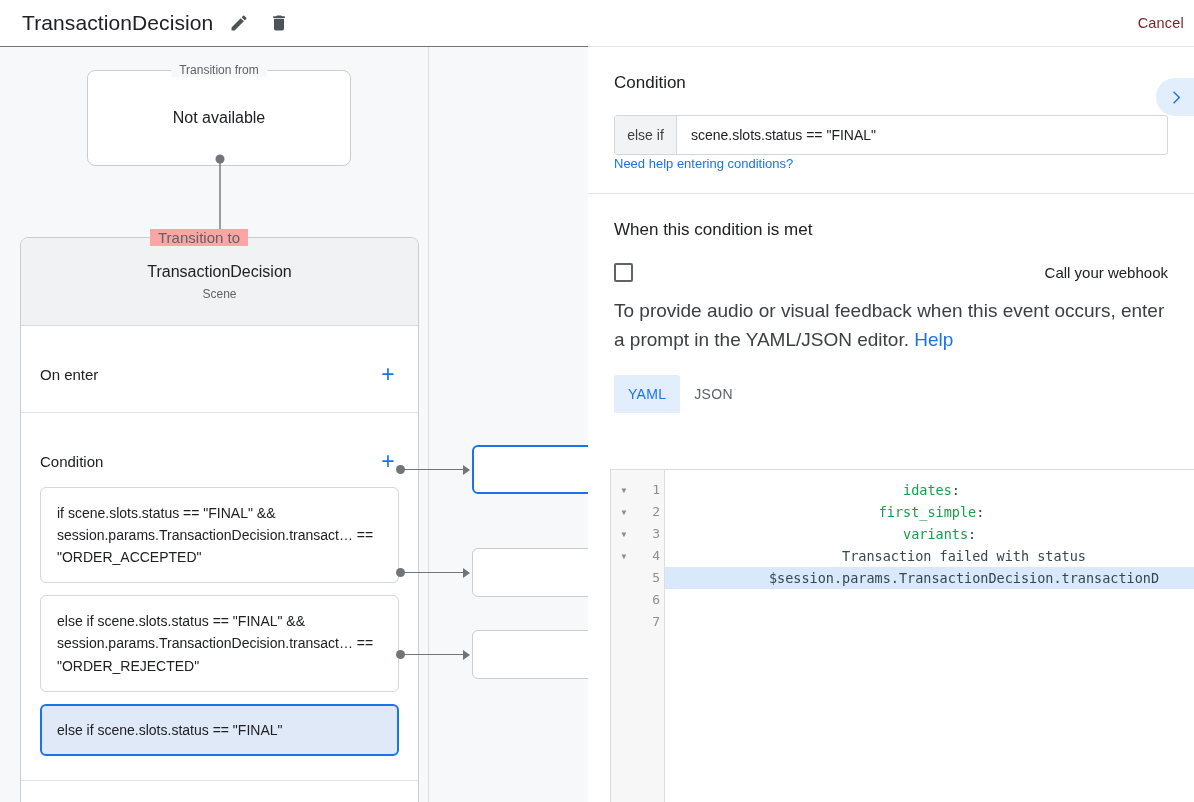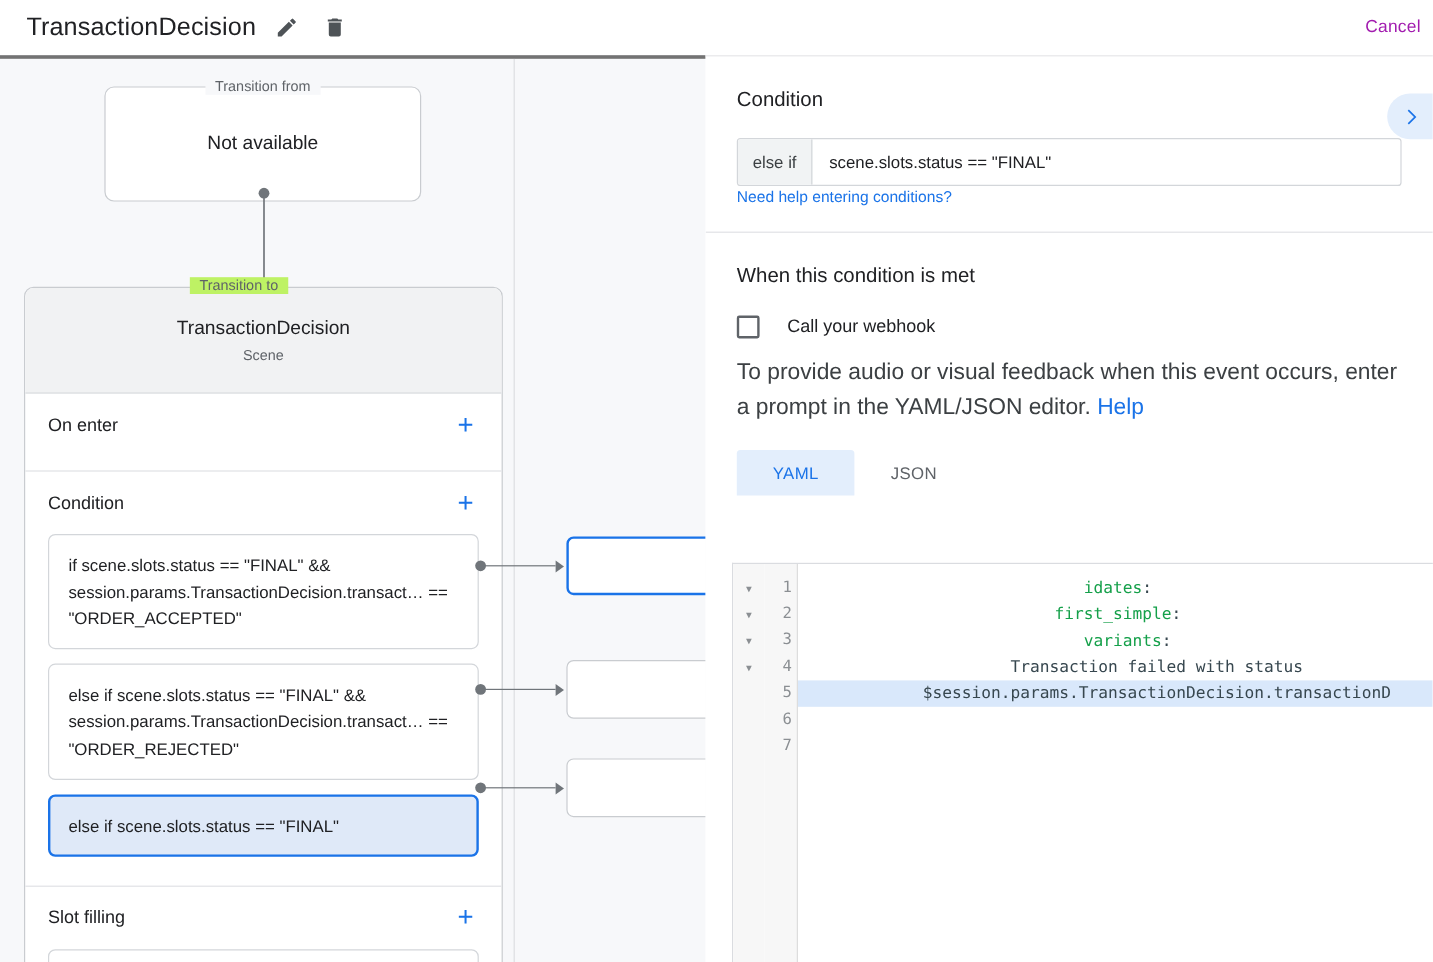--- a/index.html
+++ b/index.html
@@ -23,35 +23,35 @@
     letter-spacing:0.1px; line-height:1;
   }
   .icon-btn {
     width:28px; height:28px; margin-left:12px;
     display:flex; align-items:center; justify-content:center;
     cursor:pointer; border-radius:50%;
   }
   .icon-btn svg { fill:#4e5357; }
   .topbar-spacer { flex:1; }
   .cancel-btn {
-    color:#a21caf; font-size:14.5px; font-weight:500; letter-spacing:.2px;
+    color:#7f1d1d; font-size:14.5px; font-weight:500; letter-spacing:.2px;
     background:none; border:none; cursor:pointer; padding:8px 10px;
     font-family:inherit;
   }
   .save-btn {
     margin-left:16px; margin-right:22px;
     background:#1a73e8; color:#fff; border:none; cursor:pointer;
     font-size:14.5px; font-weight:500; letter-spacing:.2px;
     height:44px; min-width:97px; border-radius:6px; font-family:inherit;
   }
 
   
   .canvas {
     position:absolute; left:0; top:46px; width:588px; height:756px;
-    background:#f7f8fa; border-top:3px solid #737373; overflow:hidden;
+    background:#f7f8fa; border-top:1px solid #737373; overflow:hidden;
   }
 
   .fieldset {
     position:absolute; border:1px solid #c9ccd0; border-radius:8px;
     background:#fff;
   }
   .fieldset-legend {
     position:absolute; top:-8px; left:50%; transform:translateX(-50%);
     background:#f7f8fa; padding:0 8px; font-size:12px; color:#5f6368;
     white-space:nowrap;
@@ -67,31 +67,31 @@
   
   .arrow-wrap { position:absolute; left:212px; top:107px; width:16px; height:120px; }
 
   
   .tto {
     position:absolute; left:20px; top:190px; width:399px; height:600px;
     border:1px solid #c9ccd0; border-radius:8px; background:#fff; overflow:hidden;
   }
   .tto-legend {
     position:absolute; left:199px; top:182px; transform:translateX(-50%);
-    background:#bef264; padding:0 8px; font-size:12px; color:#5f6368; z-index:3;
+    background:#fca5a5; padding:0 8px; font-size:15px; color:#5f6368; z-index:3;
     white-space:nowrap;
   }
   .tto-head {
     background:#f1f2f3; height:88px; border-bottom:1px solid #dadce0;
     display:flex; flex-direction:column; align-items:center; justify-content:center;
   }
   .tto-head .name { font-size:16px; color:#202124; }
   .tto-head .sub { font-size:12px; color:#5f6368; margin-top:6px; }
 
-  .section { border-bottom:1px solid #e0e2e5; padding:0 0 12px 0; }
+  .section { border-bottom:1px solid #e0e2e5; padding:0 0 12px 0;margin-top:22px; }
   .section:last-child { border-bottom:none; }
   .section-head {
     display:flex; align-items:center; justify-content:space-between;
     height:52px; padding:0 19px;
   }
   .section-title { font-size:15px; color:#202124; }
   .plus {
     color:#1a73e8; font-size:23px; line-height:1; cursor:pointer;
     font-weight:300; width:22px; text-align:center;
   }
@@ -147,21 +147,21 @@
   .cond-value {
     flex:1; border:none; outline:none; padding:0 14px; font-size:14px;
     color:#202124; font-family:inherit; background:transparent;
   }
   .helplink {
     display:inline-block; color:#1a73e8; font-size:13px;
     text-decoration:none; cursor:pointer;
   }
   .rp-divider { margin-top:22px; height:1px; background:#e0e2e5; width:100%; }
 
-  .checkrow { display:flex; align-items:center; margin-top:22px; }
+  .checkrow { display:flex; align-items:center; margin-top:22px;justify-content:space-between; }
   .cbox {
     width:19px; height:19px; border:2px solid #5f6368; border-radius:2px;
     background:#fff; cursor:pointer; flex:none;
   }
   .cbox.checked {
     background:#1a73e8; border-color:#1a73e8; position:relative;
   }
   .cbox.checked::after {
     content:""; position:absolute; left:5px; top:1px; width:5px; height:10px;
     border:solid #fff; border-width:0 2px 2px 0; transform:rotate(43deg);
@@ -171,21 +171,21 @@
     margin-left:16px; background:#f3e8fd; color:#7627c4; font-size:10.5px;
     letter-spacing:.6px; padding:4px 8px; border-radius:3px; font-weight:500;
   }
   .helptext {
     margin-top:14px; font-size:19px; color:#3c4043; line-height:1.55; max-width:556px;
   }
   .helptext a { color:#1a73e8; text-decoration:none; cursor:pointer; }
 
   .tabs { display:flex; margin-top:20px; }
   .tab {
-    padding:11px 30px; font-size:14px; font-weight:500; letter-spacing:.3px;
+    padding:11px 14px; font-size:14px; font-weight:500; letter-spacing:.3px;
     color:#5f6368; cursor:pointer; border-radius:3px 3px 0 0;
   }
   .tab.active { color:#1a73e8; background:#e3eefc; }
 
   .editor {
     position:absolute; left:610px; top:469px; width:584px; height:333px;
     background:#fff; border-top:1px solid #dadce0; border-left:1px solid #dadce0;
     display:flex; overflow:hidden;
     font-family:"DejaVu Sans Mono", monospace;
   }

